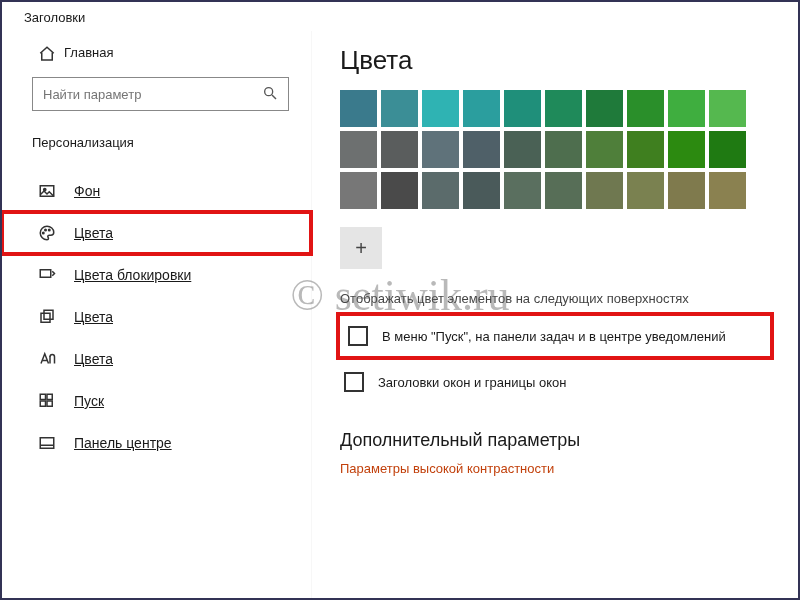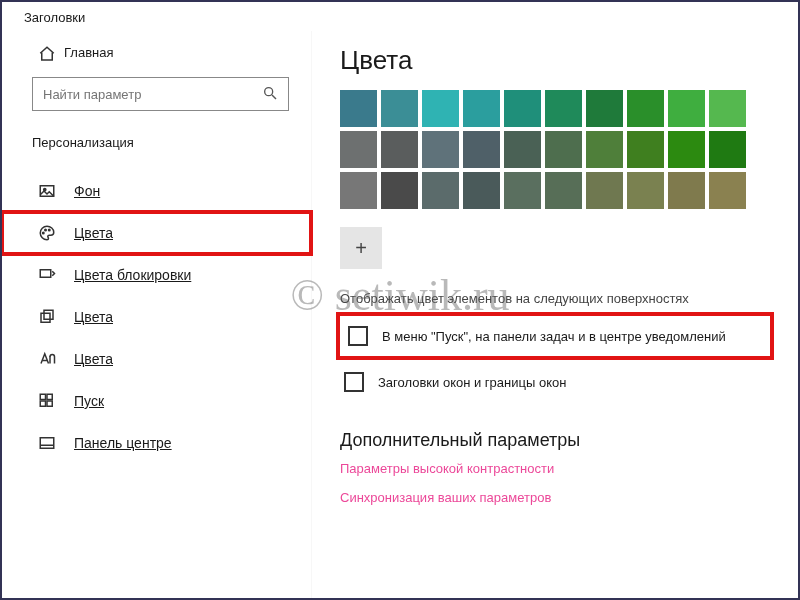--- a/index.html
+++ b/index.html
@@ -102,21 +102,21 @@
   width: 20px; height: 20px;
   border: 2px solid #333;
   background: #fff;
 }
 .related-title {
   font-size: 18px;
   margin-top: 30px;
   margin-bottom: 10px;
 }
 .link {
-  color: #ec4899;
+  color: #c2410c;
   font-size: 13px;
   margin-bottom: 14px;
   display:block;
   cursor:pointer;
 }
 .watermark {
   position:absolute;
   top: 50%; left: 50%;
   transform: translate(-50%, -58%);
   font-size: 44px;
@@ -288,18 +288,17 @@
         <span>В меню "Пуск", на панели задач и в центре уведомлений</span>
       </div>
 
       <div class="check-row">
         <div class="checkbox"></div>
         <span>Заголовки окон и границы окон</span>
       </div>
 
       <div class="related-title">Дополнительный параметры</div>
       <a class="link">Параметры высокой контрастности</a>
-      <a class="link">Синхронизация ваших параметров</a>
     </div>
   </div>
 </div>
 
 <div class="watermark">© setiwik.ru</div>
 
 </body></html>

